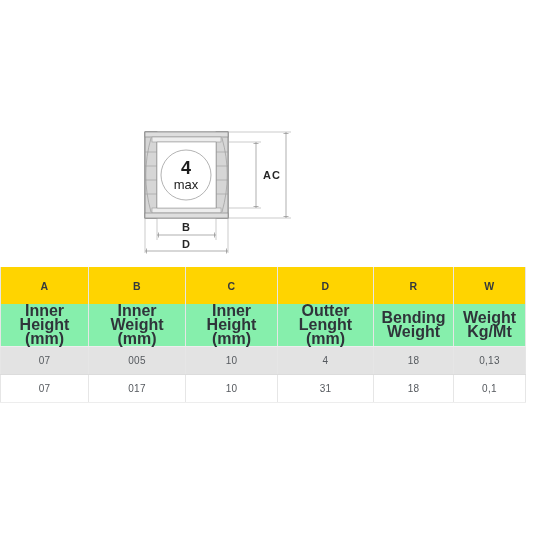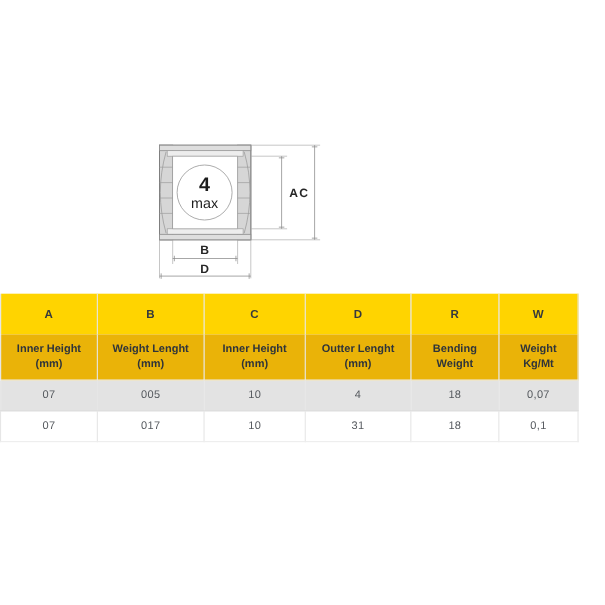--- a/index.html
+++ b/index.html
@@ -65,25 +65,25 @@
     letter-spacing: 0.4px;
     color: #35393d;
     border-left-color: #ffffff;
     border-right-color: #ffffff;
   }
   tr.head-row th:first-child { border-left: none; }
   tr.head-row th:last-child  { border-right: none; }
 
   tr.subhead-row td {
     height: 41px;
-    font-size: 10px;
+    font-size: 16px;
     font-weight: bold;
     line-height: 14px;
     color: #2f343a;
-    background: #eab308;
+    background: #86efac;
     border-bottom: 1px solid #ededed;
   }
 
   tr.data-row td {
     height: 27px;
     font-size: 10px;
     color: #55595e;
     letter-spacing: 0.3px;
     border-bottom: 1px solid #ededed;
   }
@@ -178,21 +178,21 @@
       <th>W</th>
     </tr>
   </thead>
   <tbody>
     <tr class="subhead-row">
       <td>
         <span class="lbl-line">Inner Height</span>
         <span class="lbl-line">(mm)</span>
       </td>
       <td>
-        <span class="lbl-line">Weight Lenght</span>
+        <span class="lbl-line">Inner Weight</span>
         <span class="lbl-line">(mm)</span>
       </td>
       <td>
         <span class="lbl-line">Inner Height</span>
         <span class="lbl-line">(mm)</span>
       </td>
       <td>
         <span class="lbl-line">Outter Lenght</span>
         <span class="lbl-line">(mm)</span>
       </td>
@@ -205,21 +205,21 @@
         <span class="lbl-line">Kg/Mt</span>
       </td>
     </tr>
 
     <tr class="data-row alt">
       <td>07</td>
       <td>005</td>
       <td>10</td>
       <td>4</td>
       <td>18</td>
-      <td>0,07</td>
+      <td>0,13</td>
     </tr>
 
     <tr class="data-row plain">
       <td>07</td>
       <td>017</td>
       <td>10</td>
       <td>31</td>
       <td>18</td>
       <td>0,1</td>
     </tr>

